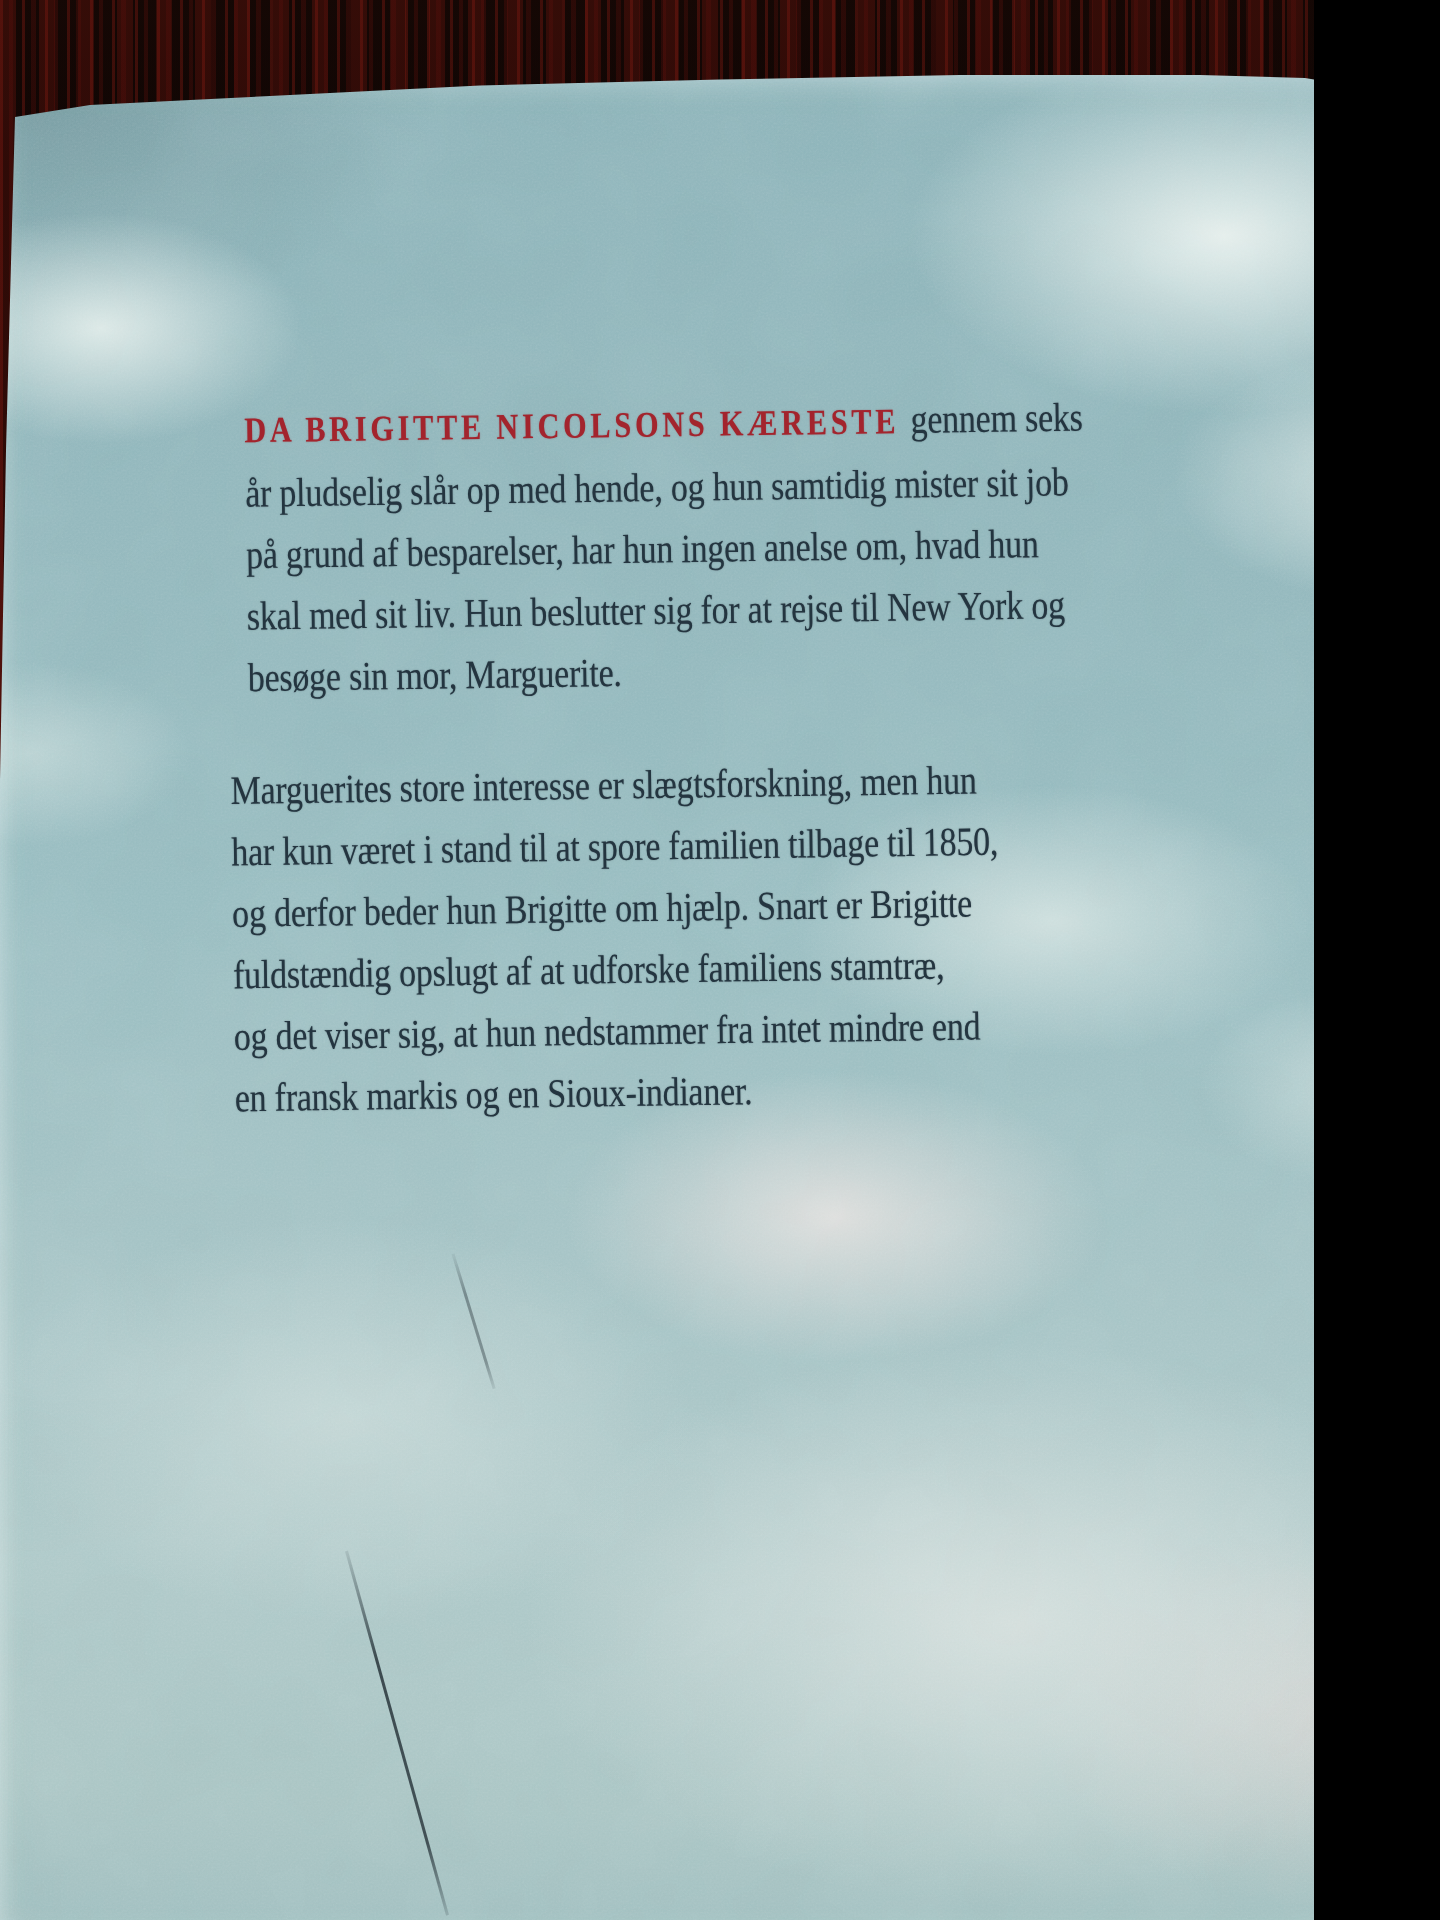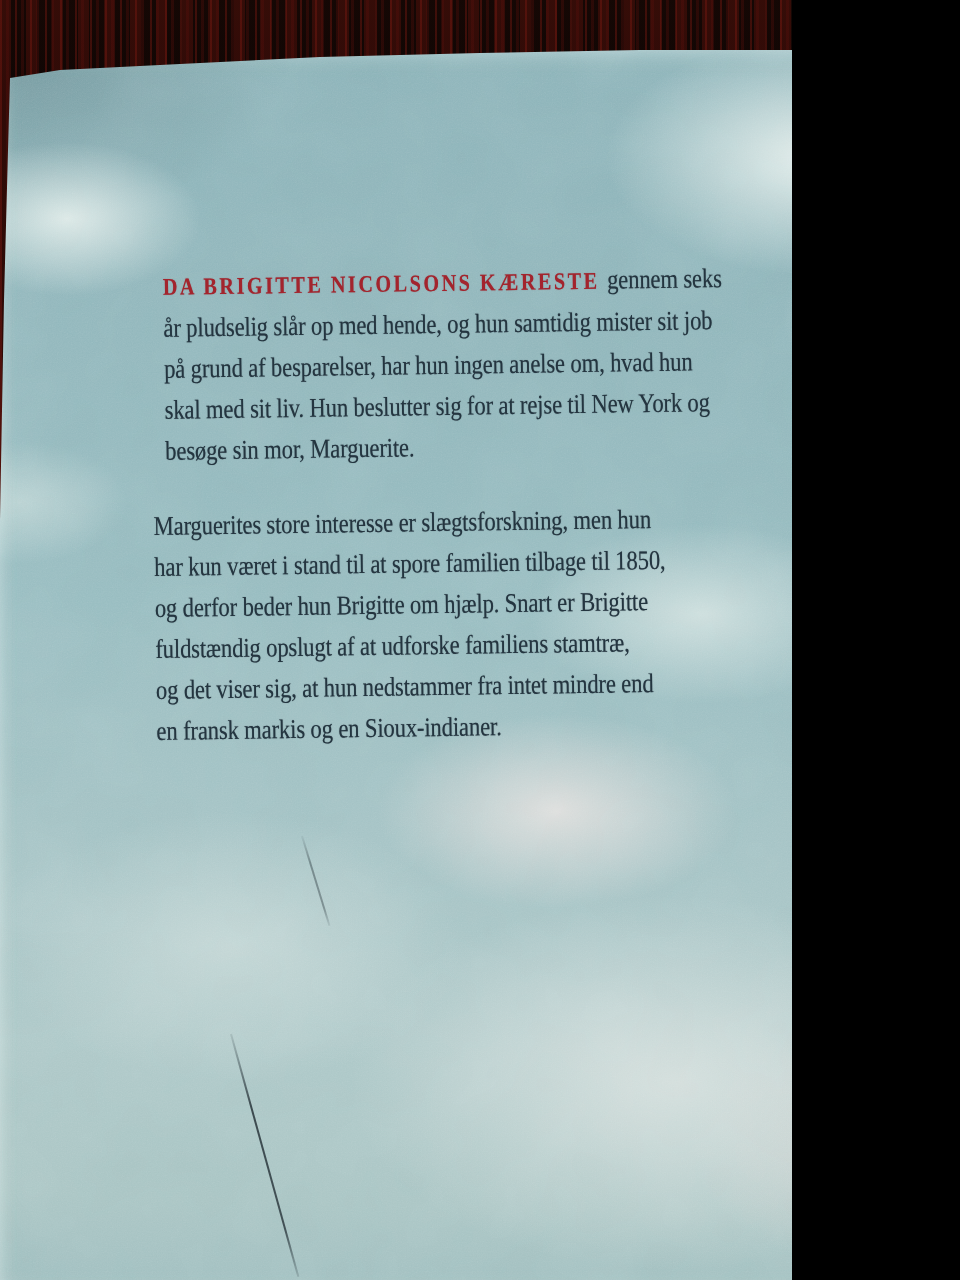--- a/index.html
+++ b/index.html
@@ -1,17 +1,17 @@
 <!DOCTYPE html>
 <html><head>
 <meta charset="utf-8">
 <style>
   html,body{margin:0;padding:0;background:#000;}
   .scene{
-    position:relative;width:792px;height:1280px;overflow:hidden;
+    position:relative;width:876px;height:1280px;overflow:hidden;
     font-family:"Liberation Serif",serif;
   }
   
   .backdrop{
     position:absolute;inset:0;
     background:
       repeating-linear-gradient(90deg, rgba(128,26,18,.40) 0 2px, rgba(0,0,0,0) 2px 6px, rgba(92,16,12,.32) 6px 9px, rgba(0,0,0,0) 9px 15px),
       repeating-linear-gradient(90deg, rgba(74,13,9,.5) 0 11px, rgba(12,4,3,.55) 11px 26px),
       linear-gradient(180deg,#200c07 0,#140805 110px,#0d0503 100%);
   }

